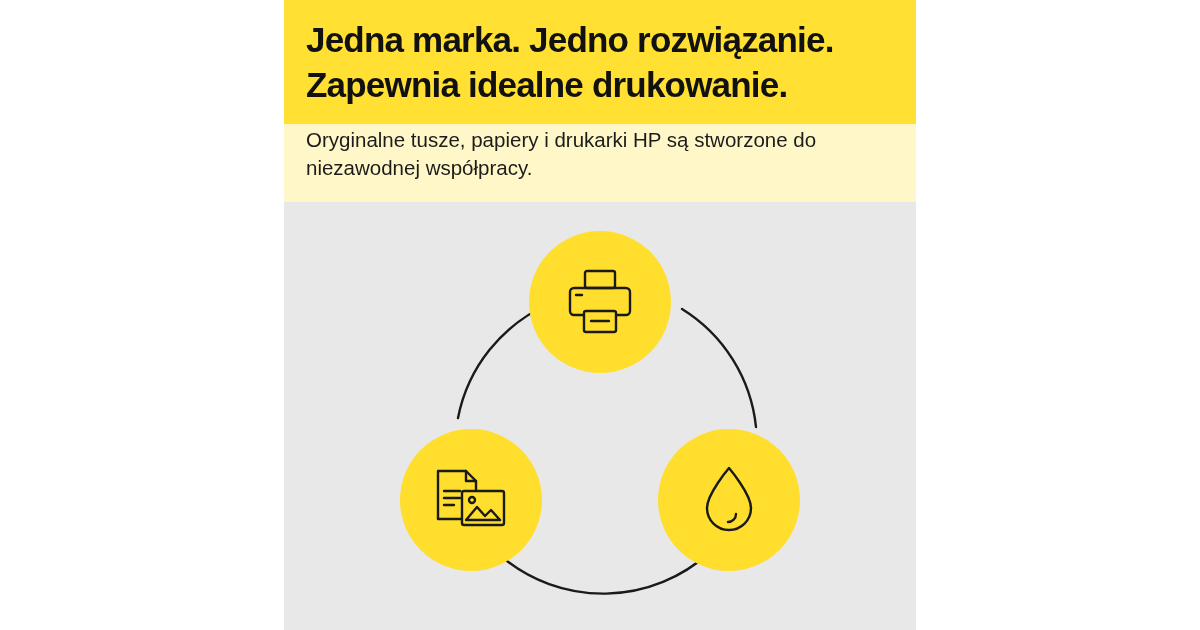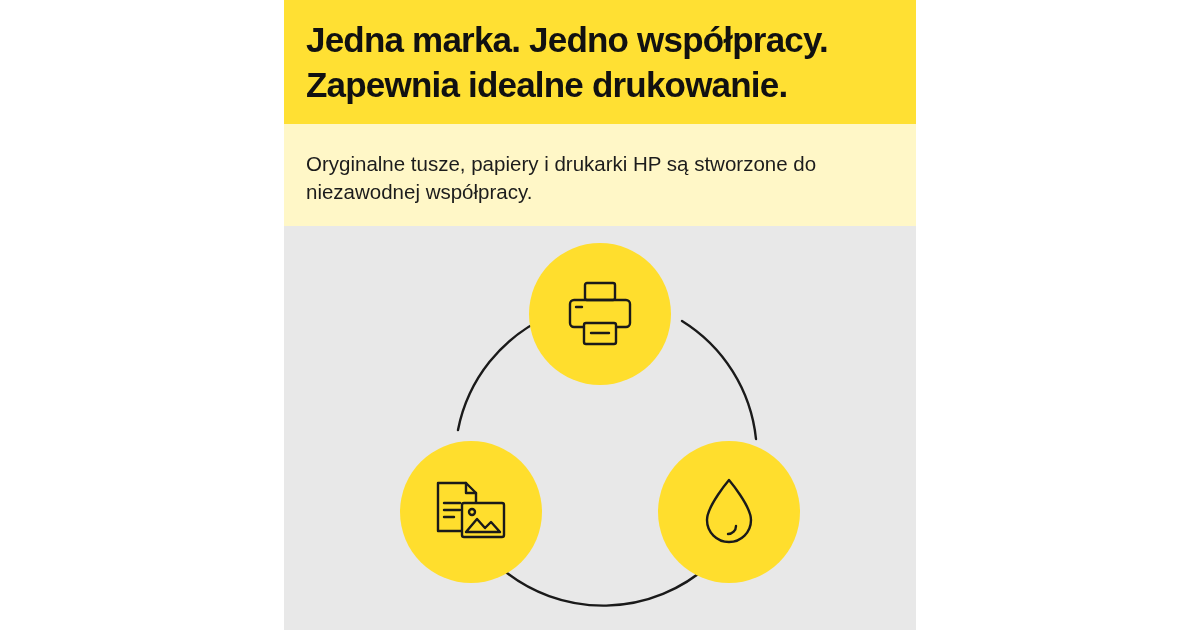--- a/index.html
+++ b/index.html
@@ -45,21 +45,21 @@
     font-weight: 700;
     font-size: 35px;
     line-height: 1.28;
     letter-spacing: -0.8px;
     color: #111111;
     white-space: pre-line;
   }
 
   .sub-band {
     background: #fff7c7;
-    padding: 26px 22px 20px 22px;
+    padding: 2px 22px 20px 22px;
     box-sizing: border-box;
     min-height: 78px;
   }
   .subhead {
     margin: 0;
     font-family: "Liberation Sans", sans-serif;
     font-weight: 400;
     font-size: 20.5px;
     line-height: 1.38;
     color: #1c1c1c;
@@ -107,21 +107,21 @@
   }
 </style>
 </head>
 <body>
 
 <div class="canvas">
 
   <div class="content">
 
     <div class="headline-band">
-      <h1 class="headline">Jedna marka. Jedno współpracy.
+      <h1 class="headline">Jedna marka. Jedno rozwiązanie.
 Zapewnia idealne drukowanie.</h1>
     </div>
 
     <div class="sub-band">
       <p class="subhead">Oryginalne tusze, papiery i drukarki HP są stworzone do
 niezawodnej współpracy.</p>
     </div>
 
     <div class="graphic-area">
       <div class="diagram">

